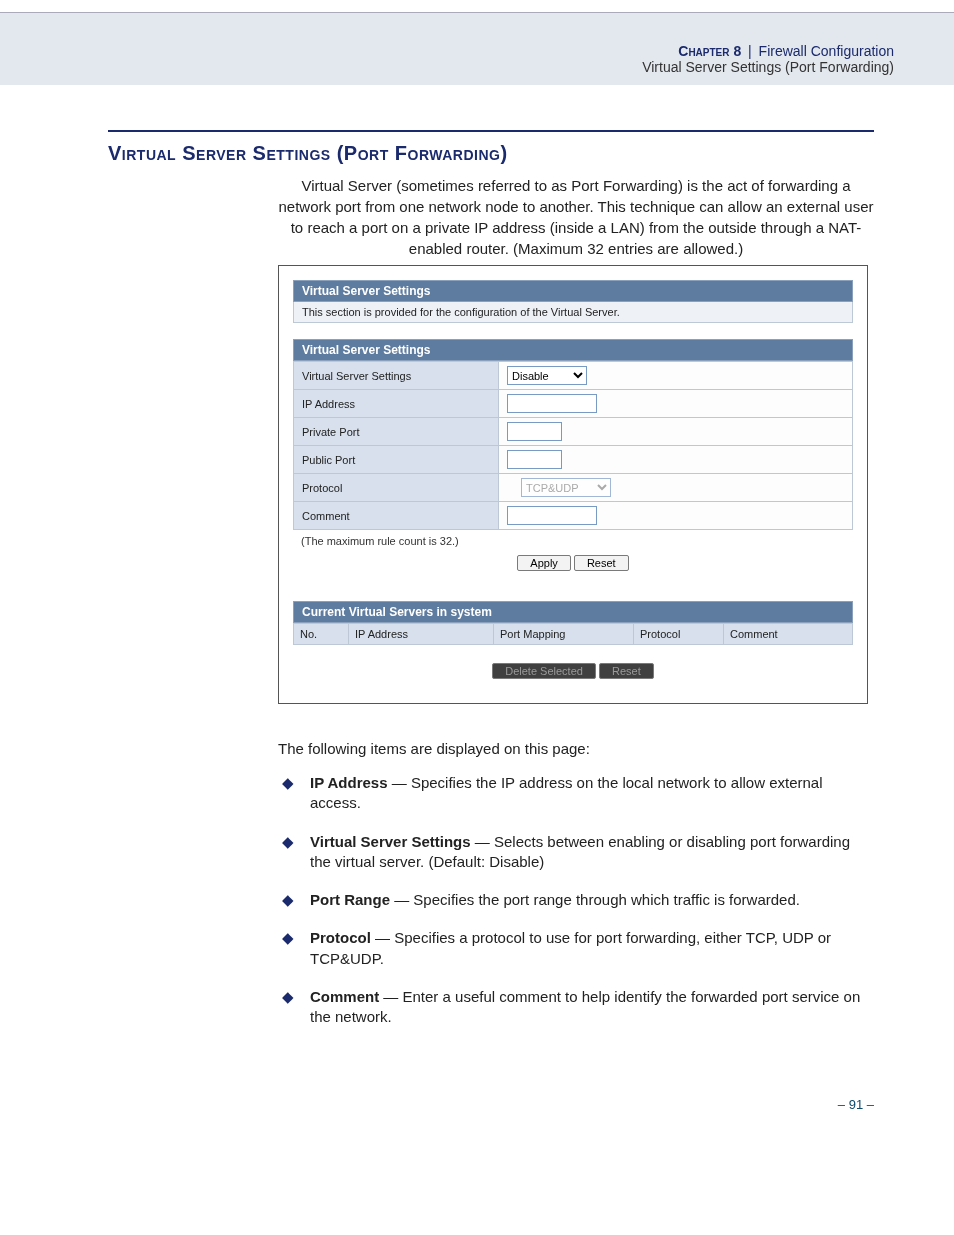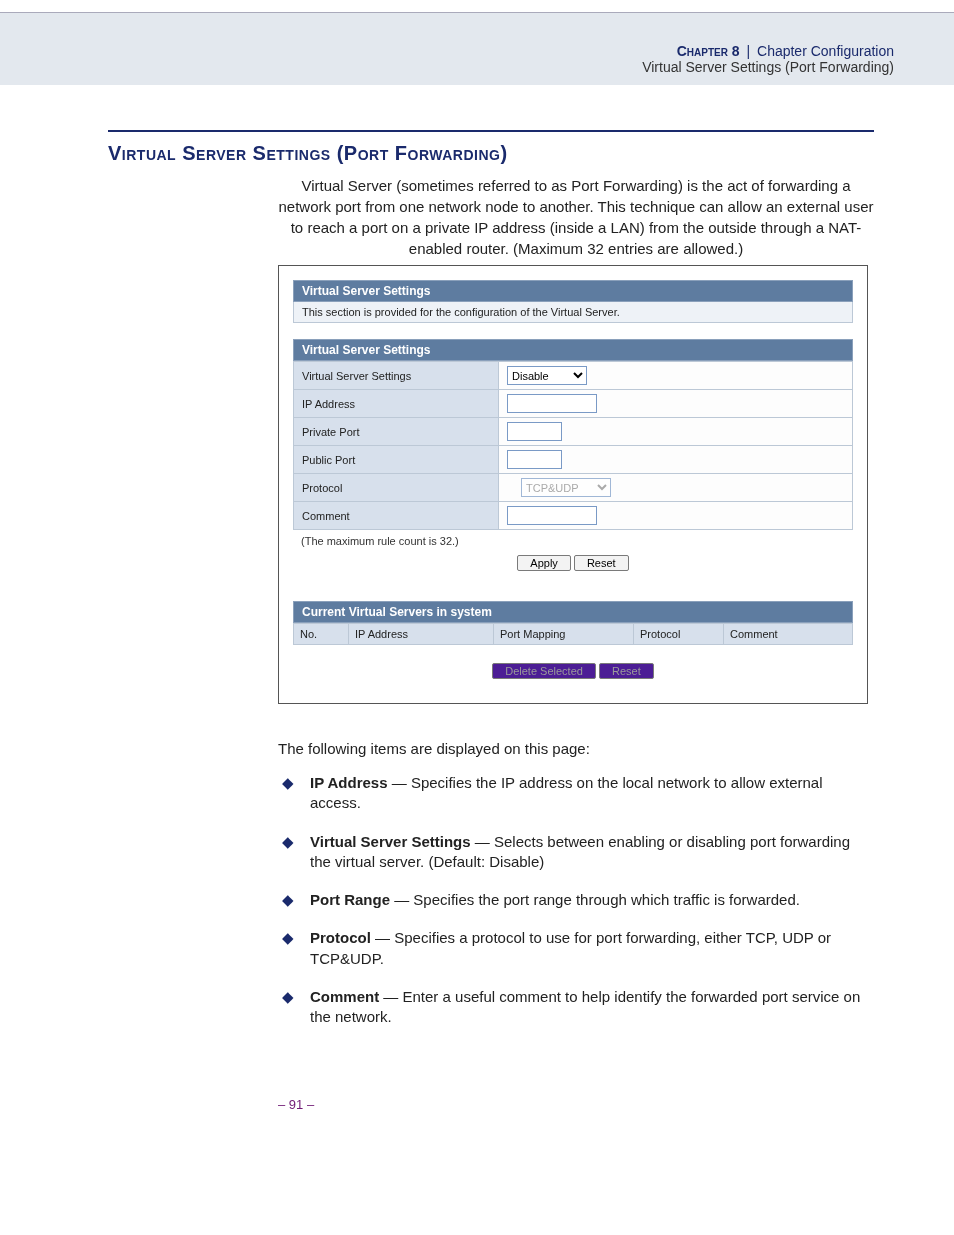--- a/index.html
+++ b/index.html
@@ -131,21 +131,21 @@
   }
   button.win {
     font-size: 11px;
     padding: 1px 12px;
     background: #f3f3f3;
     border: 1px solid #7a7a7a;
     border-radius: 2px;
   }
   button.win[disabled] {
     color: #9a9a9a;
-    background: #4c1d95;
+    background: #404040;
   }
   .list-head td {
     background: #d7e0ec;
     border: 1px solid #bcc8d6;
     padding: 4px 6px;
     text-align: left;
   }
   .list-table { width: 100%; border-collapse: collapse; }
 
   .items-lead {
@@ -165,36 +165,36 @@
   ul.diamond li::before {
     content: "◆";
     color: #1a2a6c;
     position: absolute;
     left: 4px;
     top: 0;
     font-size: 15px;
   }
   .term { font-weight: bold; }
   .footer {
-    text-align: left;
-    color: #701a75;
+    text-align: right;
+    color: #0c4a6e;
     font-size: 13px;
     margin-top: 70px;
   }
   .sep { margin: 0 3px; color: #1a2a6c; }
 </style>
 </head>
 <body>
 
 <div class="page">
 
   <div class="top-bar">
     <span class="chapter">Chapter 8</span>
     <span class="sep">|</span>
-    <span class="chaptitle">Chapter Configuration</span>
+    <span class="chaptitle">Firewall Configuration</span>
     <span class="subtitle">Virtual Server Settings (Port Forwarding)</span>
   </div>
 
   <div class="content">
     <hr class="section-rule">
     <div class="section-title">Virtual Server Settings (Port Forwarding)</div>
 
     <div class="body-col">
       <div class="intro">Virtual Server (sometimes referred to as Port Forwarding) is the act of forwarding a network port from one network node to another. This technique can allow an external user to reach a port on a private IP address (inside a LAN) from the outside through a NAT-enabled router. (Maximum 32 entries are allowed.)</div>
 

